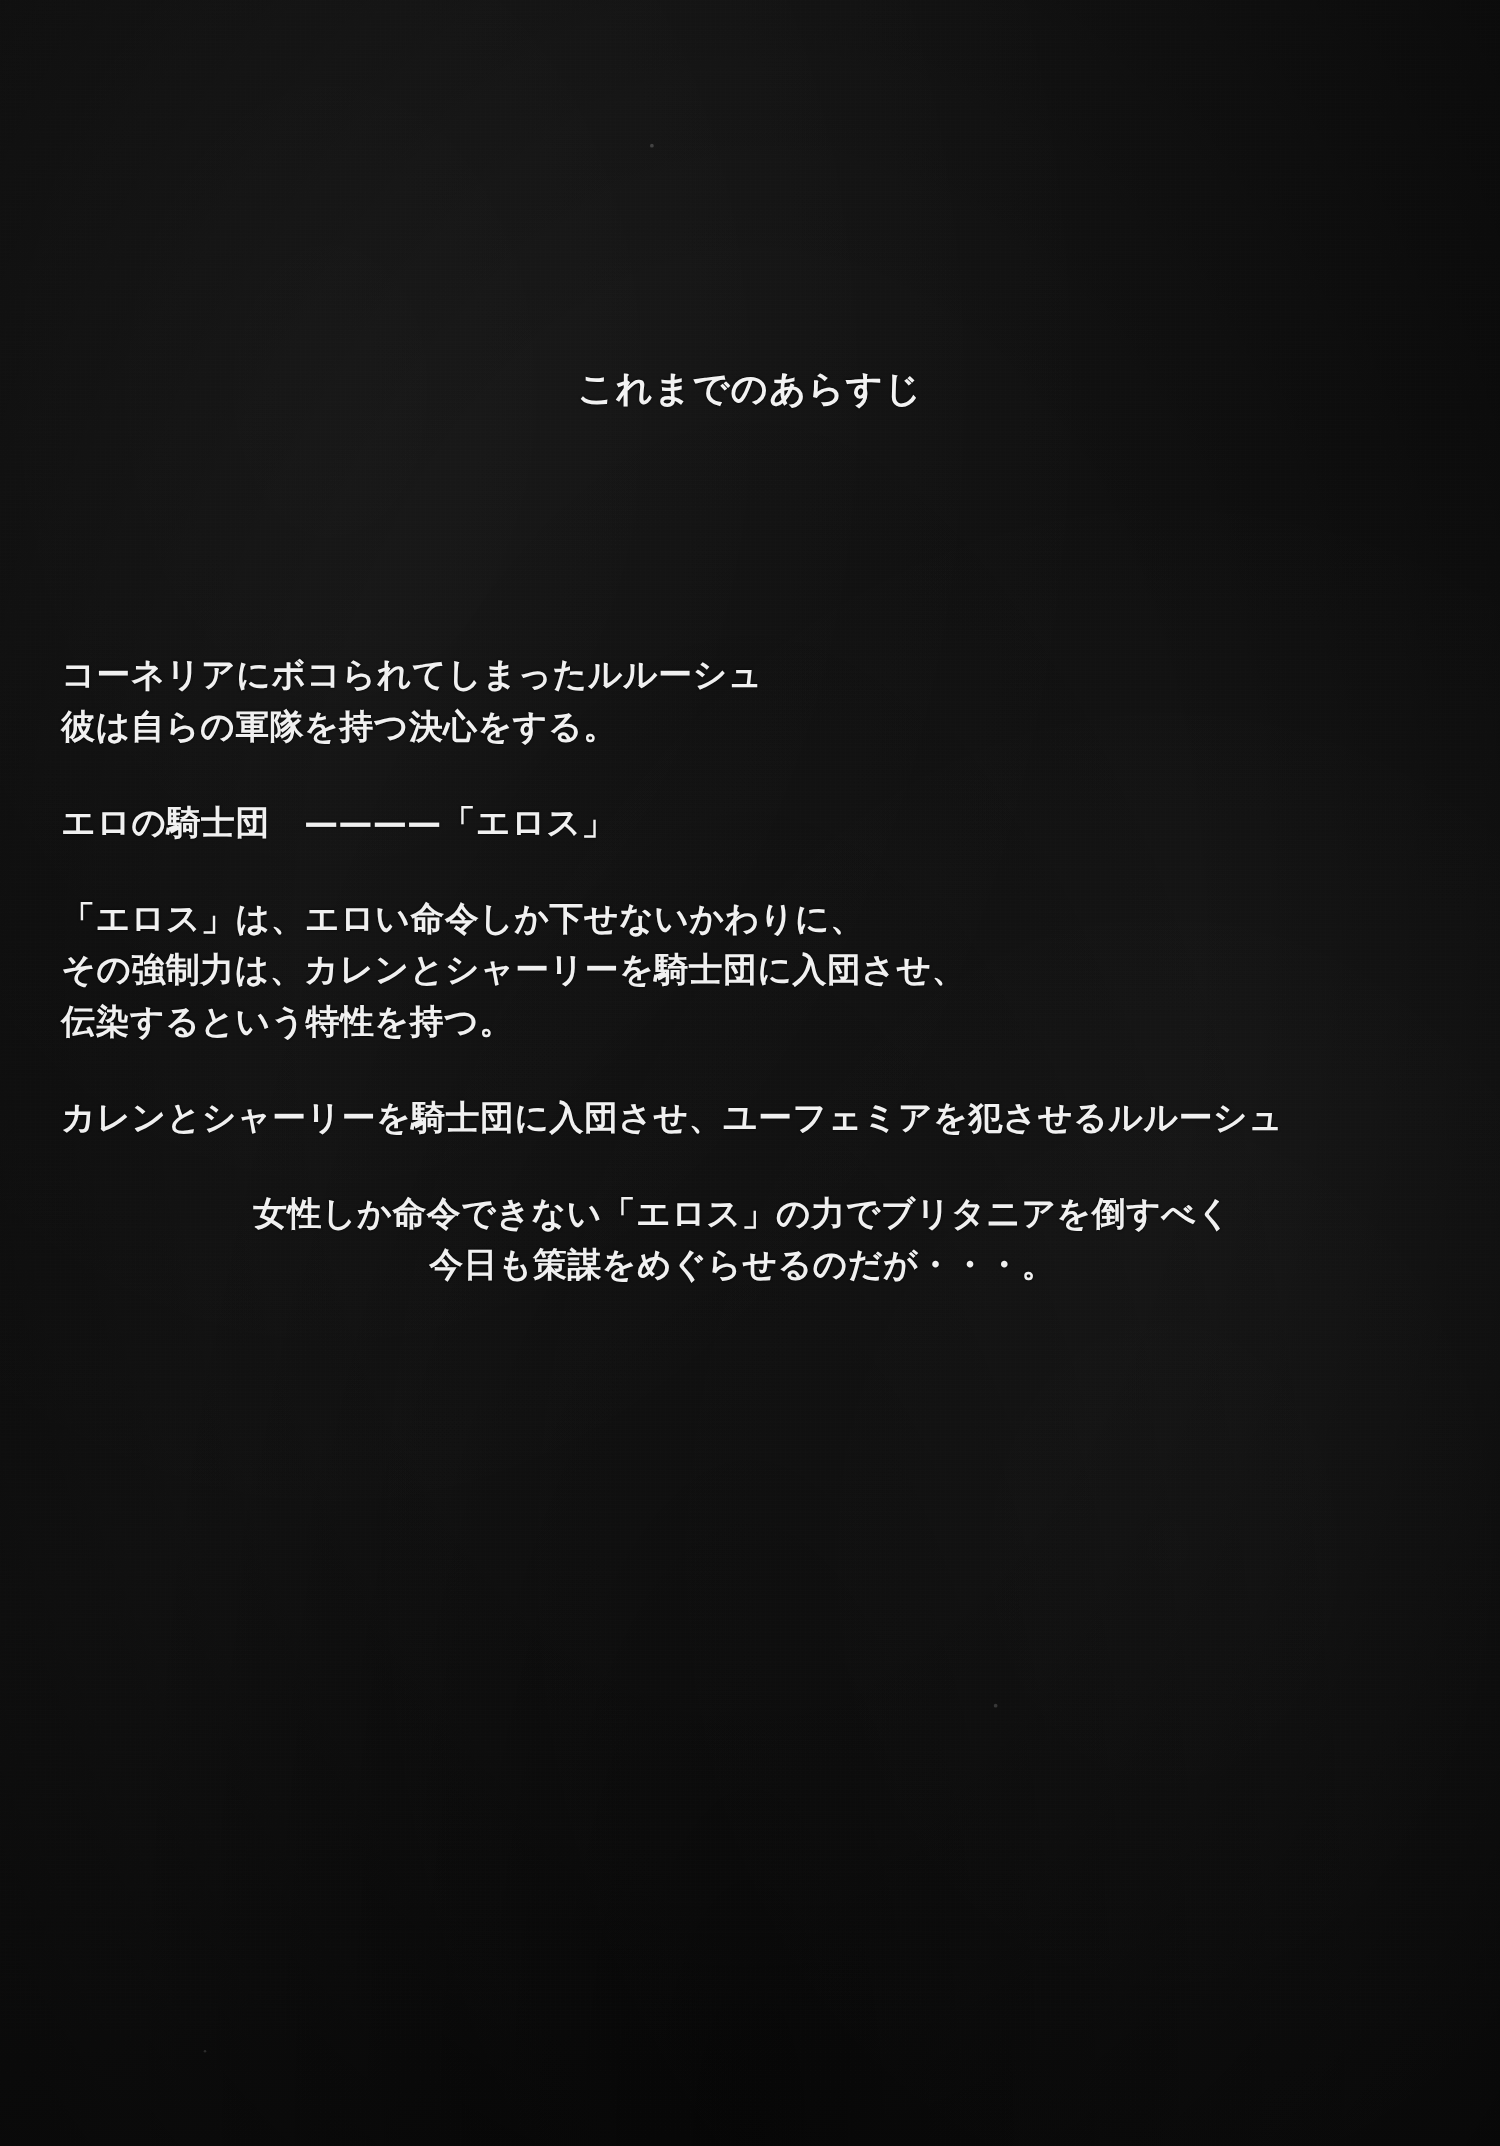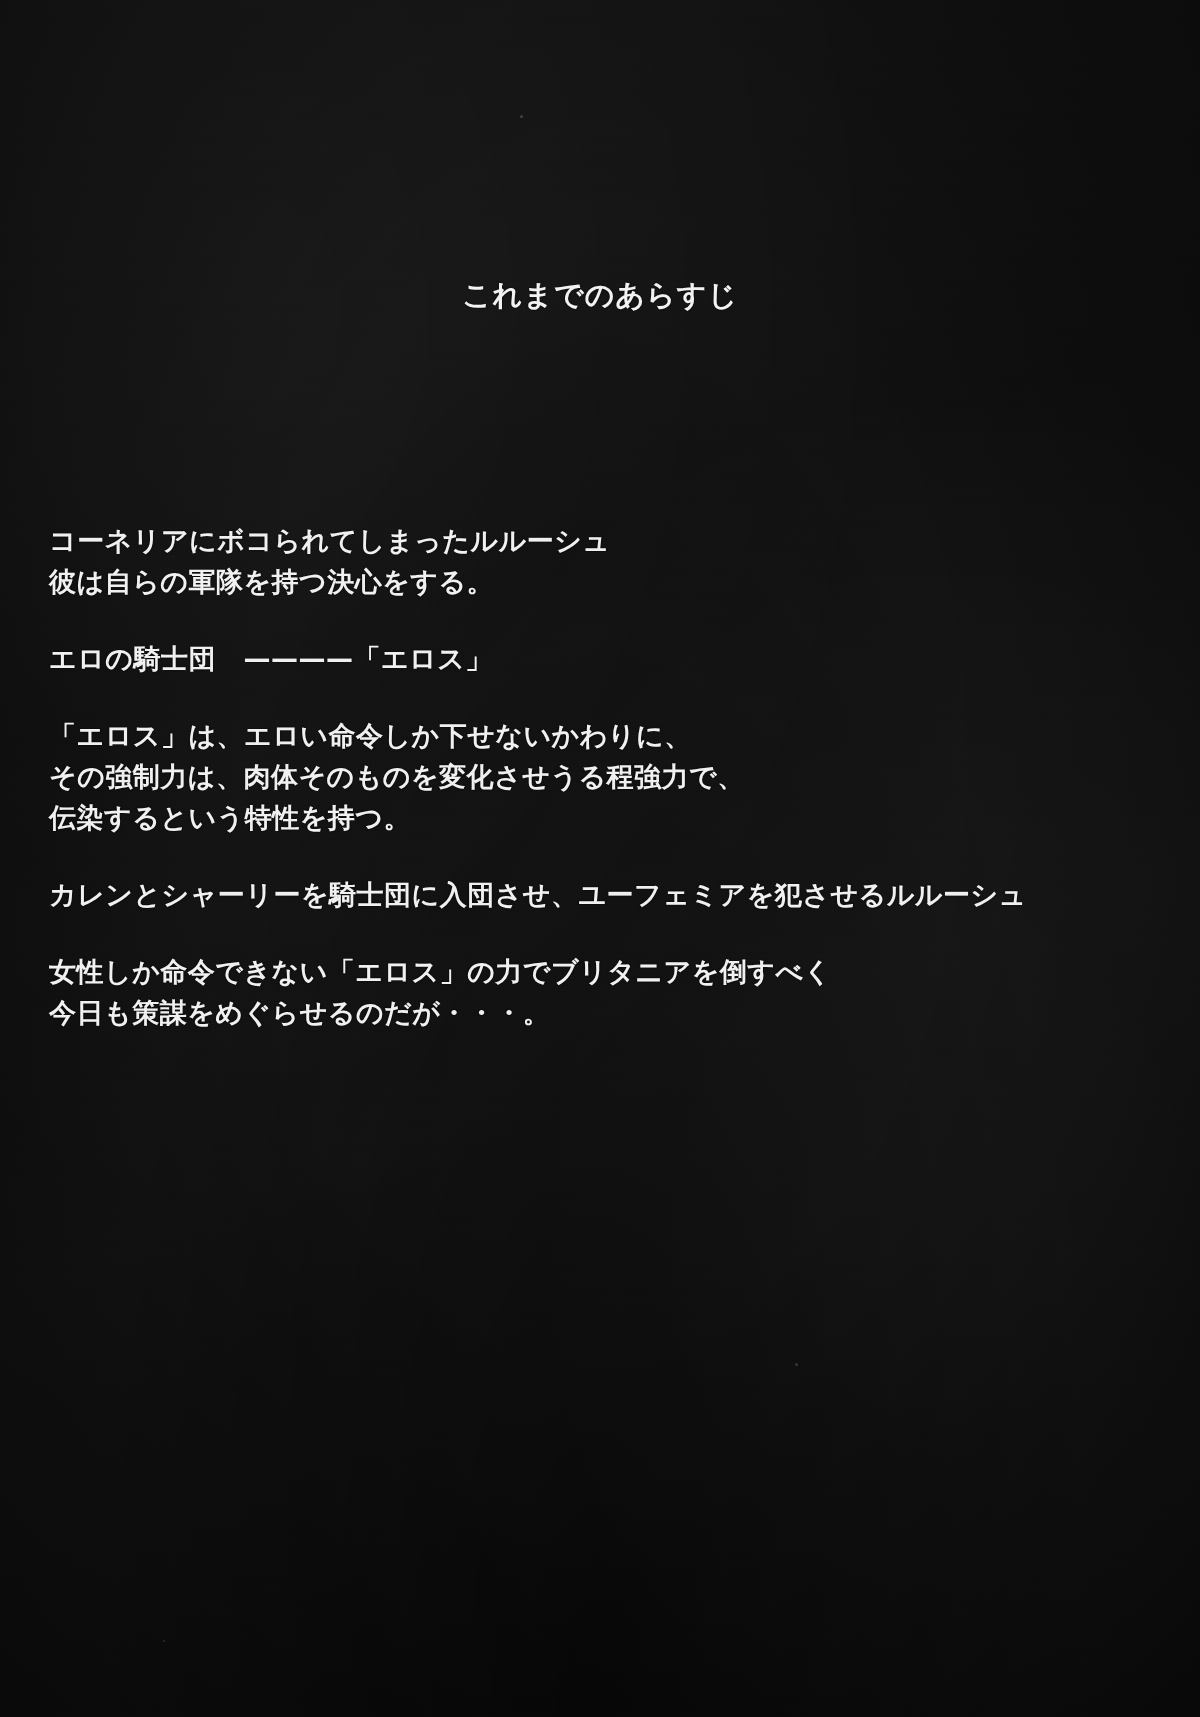--- a/index.html
+++ b/index.html
@@ -52,21 +52,21 @@
 
   .content {
     position: relative;
     z-index: 3;
     width: 100%;
     height: 100%;
   }
 
   .page-title {
     position: absolute;
-    top: 276px;
+    top: 292px;
     left: 0;
     width: 1200px;
     text-align: center;
     color: #f2f2f2;
     font-size: 29px;
     font-weight: bold;
     letter-spacing: 1px;
     text-shadow: 0 0 2px rgba(0,0,0,0.9);
   }
 
@@ -80,21 +80,21 @@
   .para {
     color: #f0f0f0;
     font-size: 27px;
     font-weight: bold;
     line-height: 1.52;
     letter-spacing: 0.5px;
     margin-bottom: 36px;
     text-shadow: 0 0 2px rgba(0,0,0,0.9);
     white-space: pre-line;
   }
-  .para:last-child { margin-bottom: 0; }
+  .para:last-child { margin-bottom: 0; text-align: center; }
 </style>
 </head>
 <body>
 
 <div class="page">
 
   <div class="grain"></div>
   <div class="vignette"></div>
 
   <div class="speck" style="left:520px; top:115px; width:3px; height:3px; opacity:0.35;"></div>
@@ -103,21 +103,21 @@
 
   <div class="content">
 
     <div class="page-title">これまでのあらすじ</div>
 
     <div class="body-block">
       <div class="para">コーネリアにボコられてしまったルルーシュ
 彼は自らの軍隊を持つ決心をする。</div>
       <div class="para">エロの騎士団　————「エロス」</div>
       <div class="para">「エロス」は、エロい命令しか下せないかわりに、
-その強制力は、肉体そのものを変化させうる程強力で、
+その強制力は、カレンとシャーリーを騎士団に入団させ、
 伝染するという特性を持つ。</div>
       <div class="para">カレンとシャーリーを騎士団に入団させ、ユーフェミアを犯させるルルーシュ</div>
       <div class="para">女性しか命令できない「エロス」の力でブリタニアを倒すべく
 今日も策謀をめぐらせるのだが・・・。</div>
     </div>
 
   </div>
 </div>
 
 </body></html>

